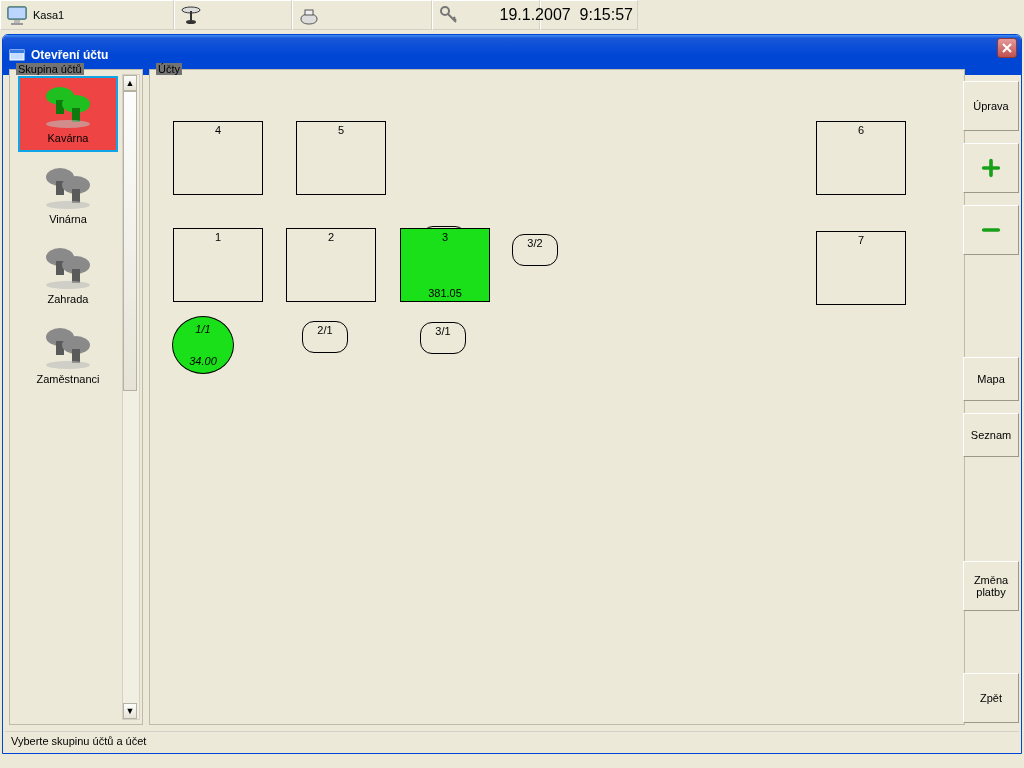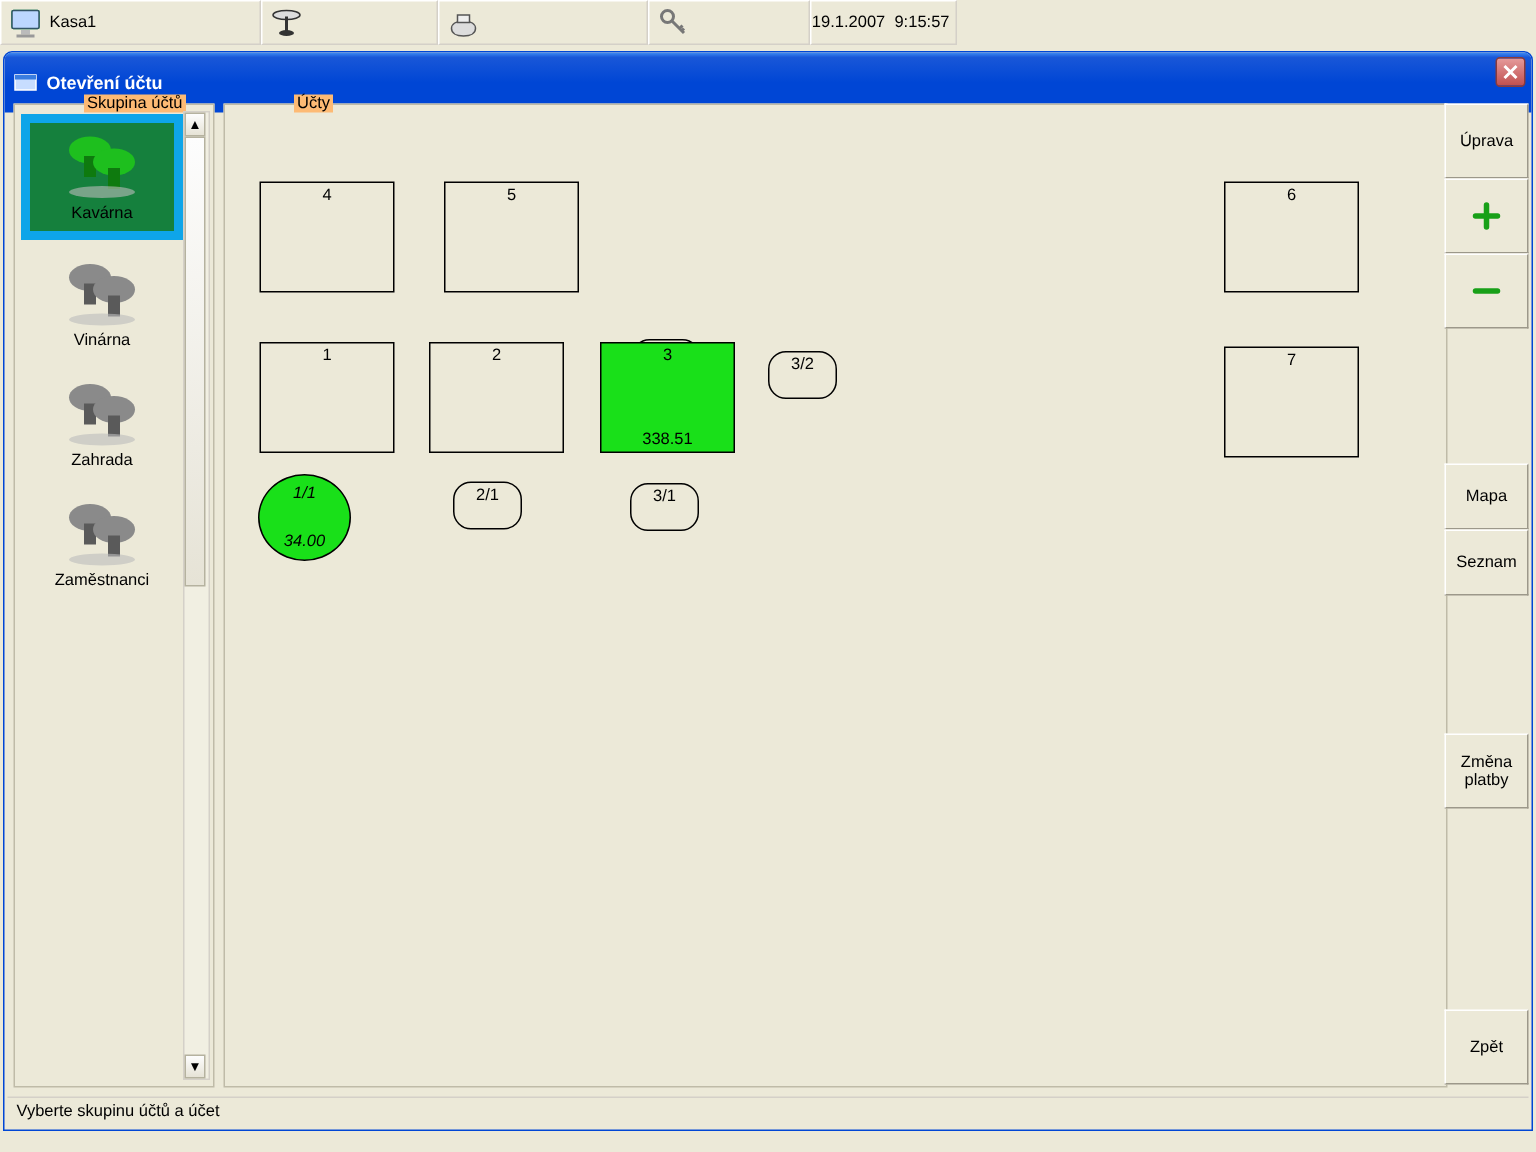--- a/index.html
+++ b/index.html
@@ -6,59 +6,59 @@
   
   .topbar{position:absolute;left:0;top:0;width:1024px;height:32px;background:#ece9d8;display:flex;}
   .topcell{border:1px solid #d4d0c8;border-top-color:#fff;border-left-color:#fff;height:30px;display:flex;align-items:center;padding:0 4px;box-sizing:border-box;}
   .topcell .icon{width:24px;height:24px;margin-right:4px;}
   .topcell.kasa{width:174px;}
   .topcell.user{width:140px;}
   .topcell.round{width:118px;}
   .topcell.slot{width:140px;}
   .topcell.cena{width:246px;}
   .topcell.key{width:108px;}
-  .topcell.time{width:98px;justify-content:flex-end;font-size:11px;line-height:12px;text-align:right;white-space:pre;}
+  .topcell.time{width:98px;justify-content:flex-end;font-size:16px;line-height:12px;text-align:right;white-space:pre;}
   
   .win{position:absolute;left:2px;top:34px;width:1018px;height:718px;background:#ece9d8;border:1px solid #0046d5;border-radius:6px 6px 0 0;overflow:hidden;}
   .titlebar{height:40px;background:linear-gradient(to bottom,#3f8cf3 0%,#1957d8 8%,#0046d5 50%,#0046d5 100%);color:#fff;font-weight:bold;font-size:12px;display:flex;align-items:center;padding:0 6px;position:relative;}
   .titlebar .ticon{width:16px;height:16px;margin-right:6px;}
   .closebtn{position:absolute;right:4px;top:3px;width:18px;height:18px;background:linear-gradient(#e59a9a,#c05050);border:1px solid #8a3a3a;border-radius:3px;display:flex;align-items:center;justify-content:center;}
   .closebtn svg{width:10px;height:10px;}
   
   .client{position:absolute;left:2px;top:26px;right:2px;bottom:2px;}
   
   .group{position:absolute;border:1px solid #bfbba8;background:#ece9d8;}
-  .group .lbl{position:absolute;top:-7px;left:6px;background:#fdba74;padding:0 2px;font-size:11px;margin-left:40px;}
+  .group .lbl{position:absolute;top:-7px;left:6px;background:#737373;padding:0 2px;font-size:11px;}
   .grp-left{left:4px;top:8px;width:132px;height:654px;}
   .grp-main{left:144px;top:8px;width:814px;height:654px;}
   
   .vsb{position:absolute;right:2px;top:4px;width:16px;bottom:4px;background:#f1efe2;border:1px solid #d4d0c8;}
   .vsb .arrow,.vsb .thumb{position:absolute;left:0;width:14px;background:linear-gradient(#fdfdfd,#e6e3d6);border:1px solid #b5b29f;box-sizing:border-box;display:flex;align-items:center;justify-content:center;}
   .vsb .arrow{height:16px;font-size:9px;}
   .vsb .arrow.up{top:0;}
   .vsb .arrow.down{bottom:0;}
   .vsb .thumb{top:16px;height:300px;}
   
   .side-list{position:absolute;left:4px;top:4px;width:108px;}
   .side-item{width:96px;text-align:center;padding:2px 0 6px 0;margin:2px auto 6px auto;border:1px solid transparent;}
-  .side-item.sel{border:6px solid #0ea5e9;background:#15803d;}
+  .side-item.sel{border:2px solid #0ea5e9;background:#ef4444;}
   .side-item .si-img{height:52px;display:flex;align-items:center;justify-content:center;}
   .side-item .si-lbl{font-size:11px;}
   
   .tbl{position:absolute;border:1.5px solid #000;background:#ece9d8;text-align:center;}
   .tbl.active{background:#19e019;}
   .tbl .num{position:absolute;top:2px;left:0;right:0;font-size:11px;}
   .tbl .amt{position:absolute;bottom:2px;left:0;right:0;font-size:11px;}
   .rrect{border-radius:12px;}
   .tbl.circle{border-radius:50%;width:60px;height:56px;}
   .circle .num{top:6px;}
   .circle .amt{bottom:6px;}
   
   .rbtns{position:absolute;right:0;top:8px;width:56px;bottom:28px;display:flex;flex-direction:column;}
-  .rbtn{width:56px;border:1px solid #9c988a;border-top-color:#fff;border-left-color:#fff;background:#ece9d8;display:flex;align-items:center;justify-content:center;text-align:center;font-size:11px;box-sizing:border-box;}
+  .rbtn{width:56px;border:1px solid #9c988a;border-top-color:#fff;border-left-color:#fff;background:#ece9d8;display:flex;align-items:center;justify-content:center;text-align:center;font-size:11px;box-sizing:border-box;margin-top:12px;}
   .rbtn.h50{height:50px;}
   .rbtn.h44{height:44px;}
   .rbtn.plus svg,.rbtn.minus svg{width:22px;height:22px;}
   .spacer{flex:0 0 auto;}
   
   .status{position:absolute;left:0;bottom:0;right:0;height:20px;border-top:1px solid #d4d0c8;padding:3px 6px;box-sizing:border-box;font-size:11px;}
 </style>
 </head>
 <body>
 
@@ -196,21 +196,21 @@
           <div class="num">3/3</div>
         </div>
         <div class="tbl" style="left: 23px; top: 158px; width: 88px; height: 72px;">
           <div class="num">1</div>
         </div>
         <div class="tbl" style="left: 136px; top: 158px; width: 88px; height: 72px;">
           <div class="num">2</div>
         </div>
         <div class="tbl active" style="left: 250px; top: 158px; width: 88px; height: 72px;">
           <div class="num">3</div>
-          <div class="amt">338.51</div>
+          <div class="amt">381.05</div>
         </div>
         <div class="tbl rrect" style="left: 362px; top: 164px; width: 44px; height: 30px;">
           <div class="num">3/2</div>
         </div>
         <div class="tbl" style="left: 666px; top: 161px; width: 88px; height: 72px;">
           <div class="num">7</div>
         </div>
         <div class="tbl circle active" style="left: 22px; top: 246px; font-style: italic;">
           <div class="num">1/1</div>
           <div class="amt">34.00</div>

